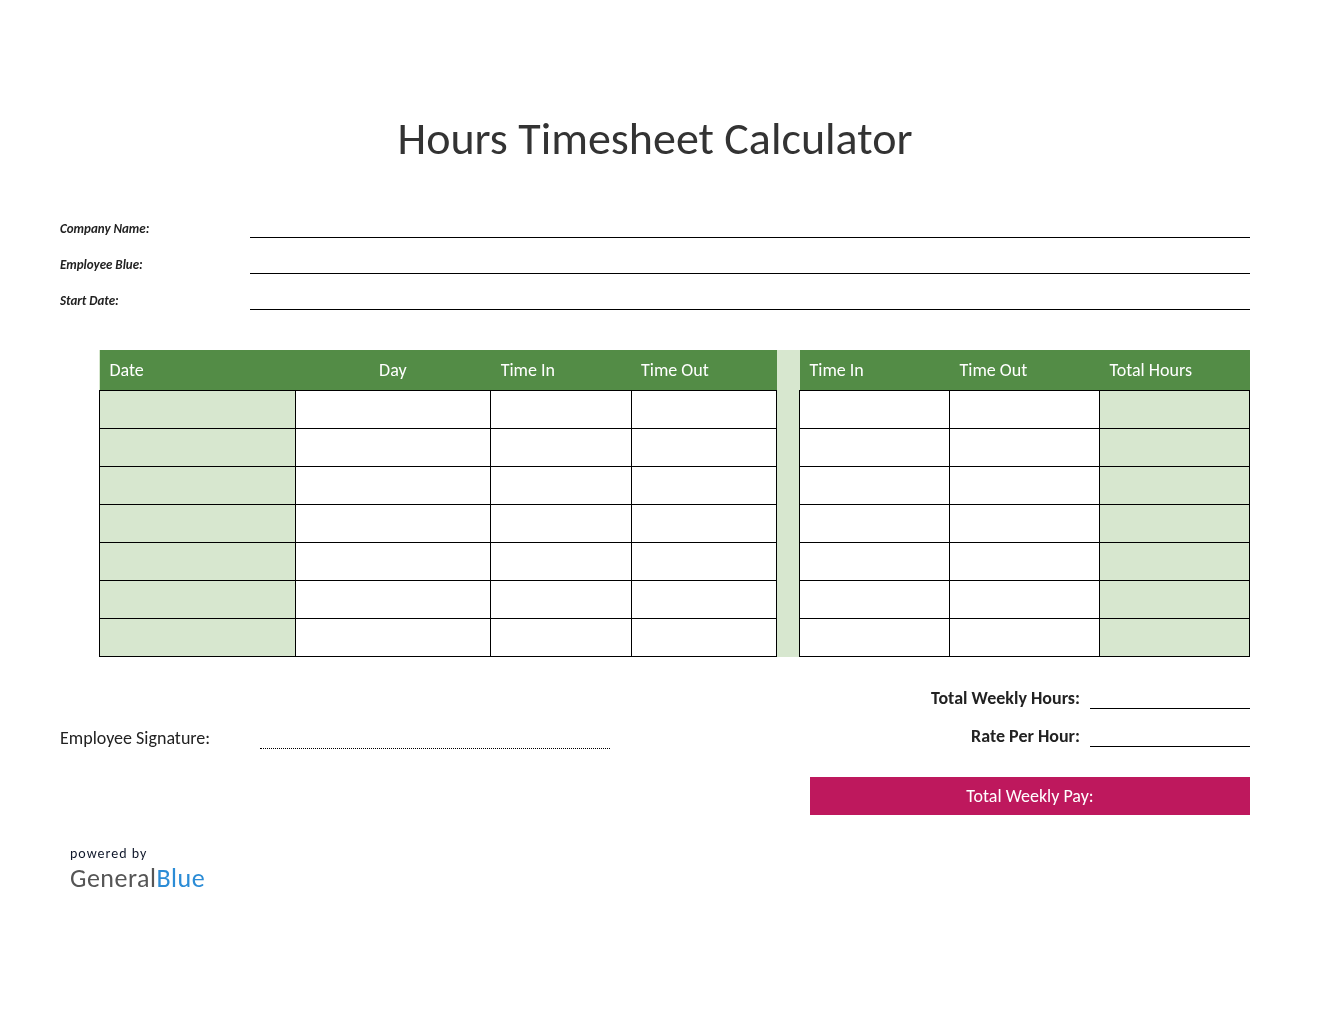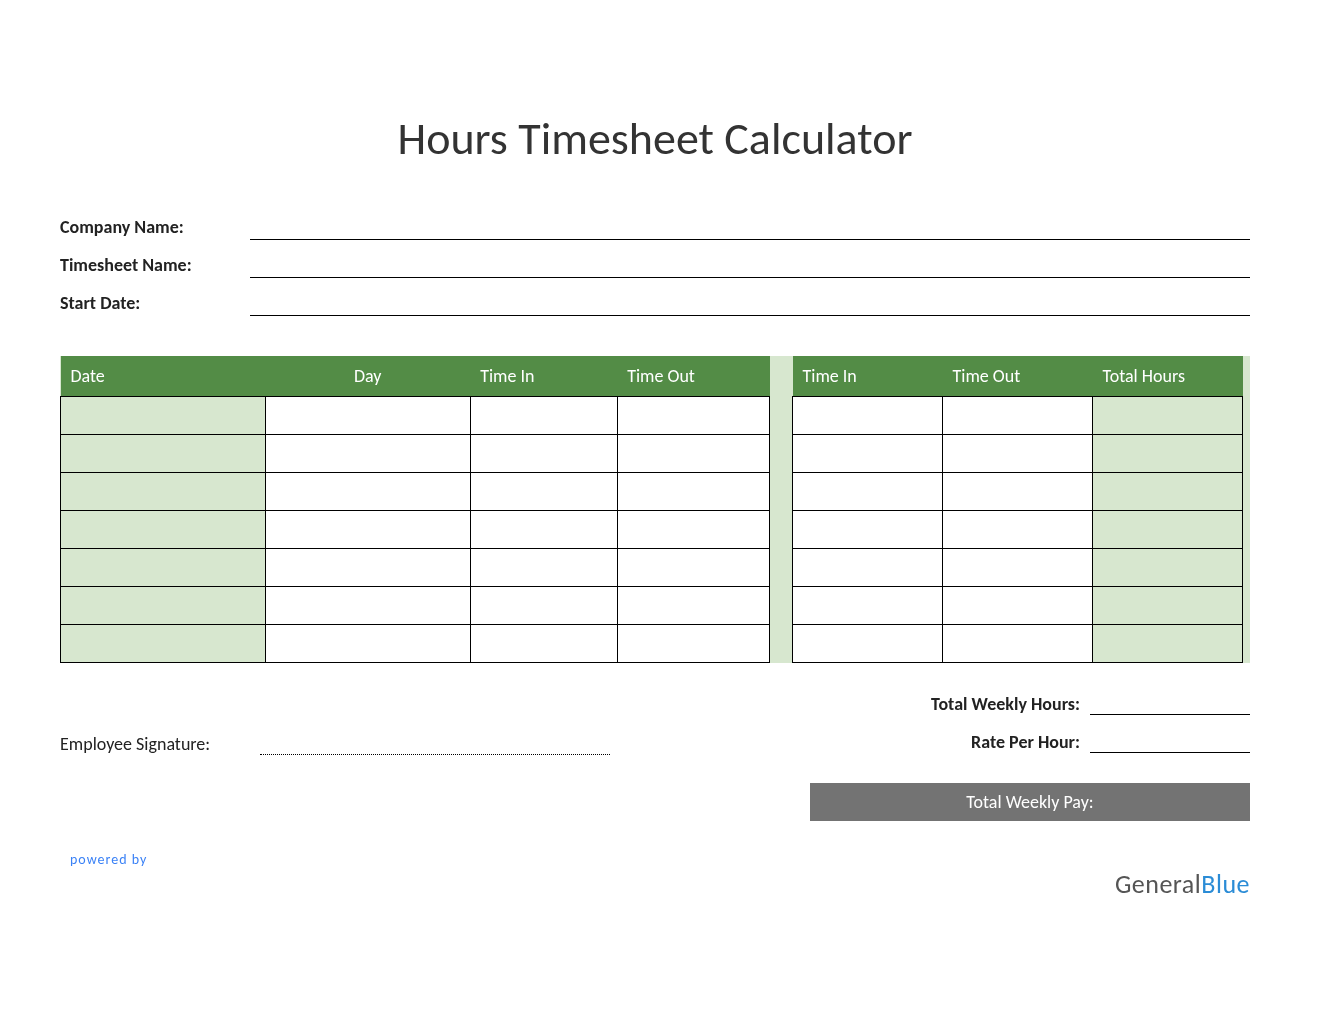--- a/index.html
+++ b/index.html
@@ -26,33 +26,35 @@
     margin-bottom: 40px;
   }
   .meta-row {
     display: flex;
     align-items: flex-end;
     margin-bottom: 14px;
   }
   .meta-label {
     width: 190px;
     font-weight: 600;
-    font-size: 18px;
+    font-size: 13px;
     padding-bottom: 2px;
+    font-style: italic;
   }
   .meta-line {
     flex: 1;
     border-bottom: 1px solid #000;
     height: 22px;
   }
   .tables {
     display: flex;
     gap: 22px;
     background: #d7e7cf;
     padding: 0;
+    margin-left: 39px;
   }
   table {
     border-collapse: collapse;
     table-layout: fixed;
   }
   .t-left { width: 710px; }
   .t-right { width: 450px; }
   th {
     background: #538c46;
     color: #fff;
@@ -113,61 +115,60 @@
     text-align: right;
     padding-right: 10px;
   }
   .total-line {
     width: 160px;
     border-bottom: 1px solid #000;
     height: 22px;
   }
   .paybar {
     margin-top: 30px;
-    background: #737373;
+    background: #be185d;
     color: #fff;
     height: 38px;
     display: flex;
     align-items: center;
     justify-content: center;
     font-size: 18px;
     font-weight: 500;
   }
   .branding {
     margin-top: 30px;
     padding-left: 10px;
   }
   .powered {
     font-size: 14px;
-    color: #3b82f6;
+    color: #0f172a;
     letter-spacing: 1px;
   }
   .brand {
     font-size: 26px;
     font-weight: 400;
     color: #555;
     letter-spacing: 0.5px;
-    text-align: right;
   }
   .brand .blue { color: #2b8cd6; }
 </style>
 </head>
 <body>
 
 <div class="page">
 
   <h1 class="title">Hours Timesheet Calculator</h1>
 
   <div class="meta">
     <div class="meta-row">
       <div class="meta-label">Company Name:</div>
       <div class="meta-line"></div>
     </div>
     <div class="meta-row">
-      <div class="meta-label">Timesheet Name:</div>
+      <div class="meta-label">Employee Blue:</div>
       <div class="meta-line"></div>
     </div>
     <div class="meta-row">
       <div class="meta-label">Start Date:</div>
       <div class="meta-line"></div>
     </div>
   </div>
 
   <div class="tables">
     <table class="t-left">

